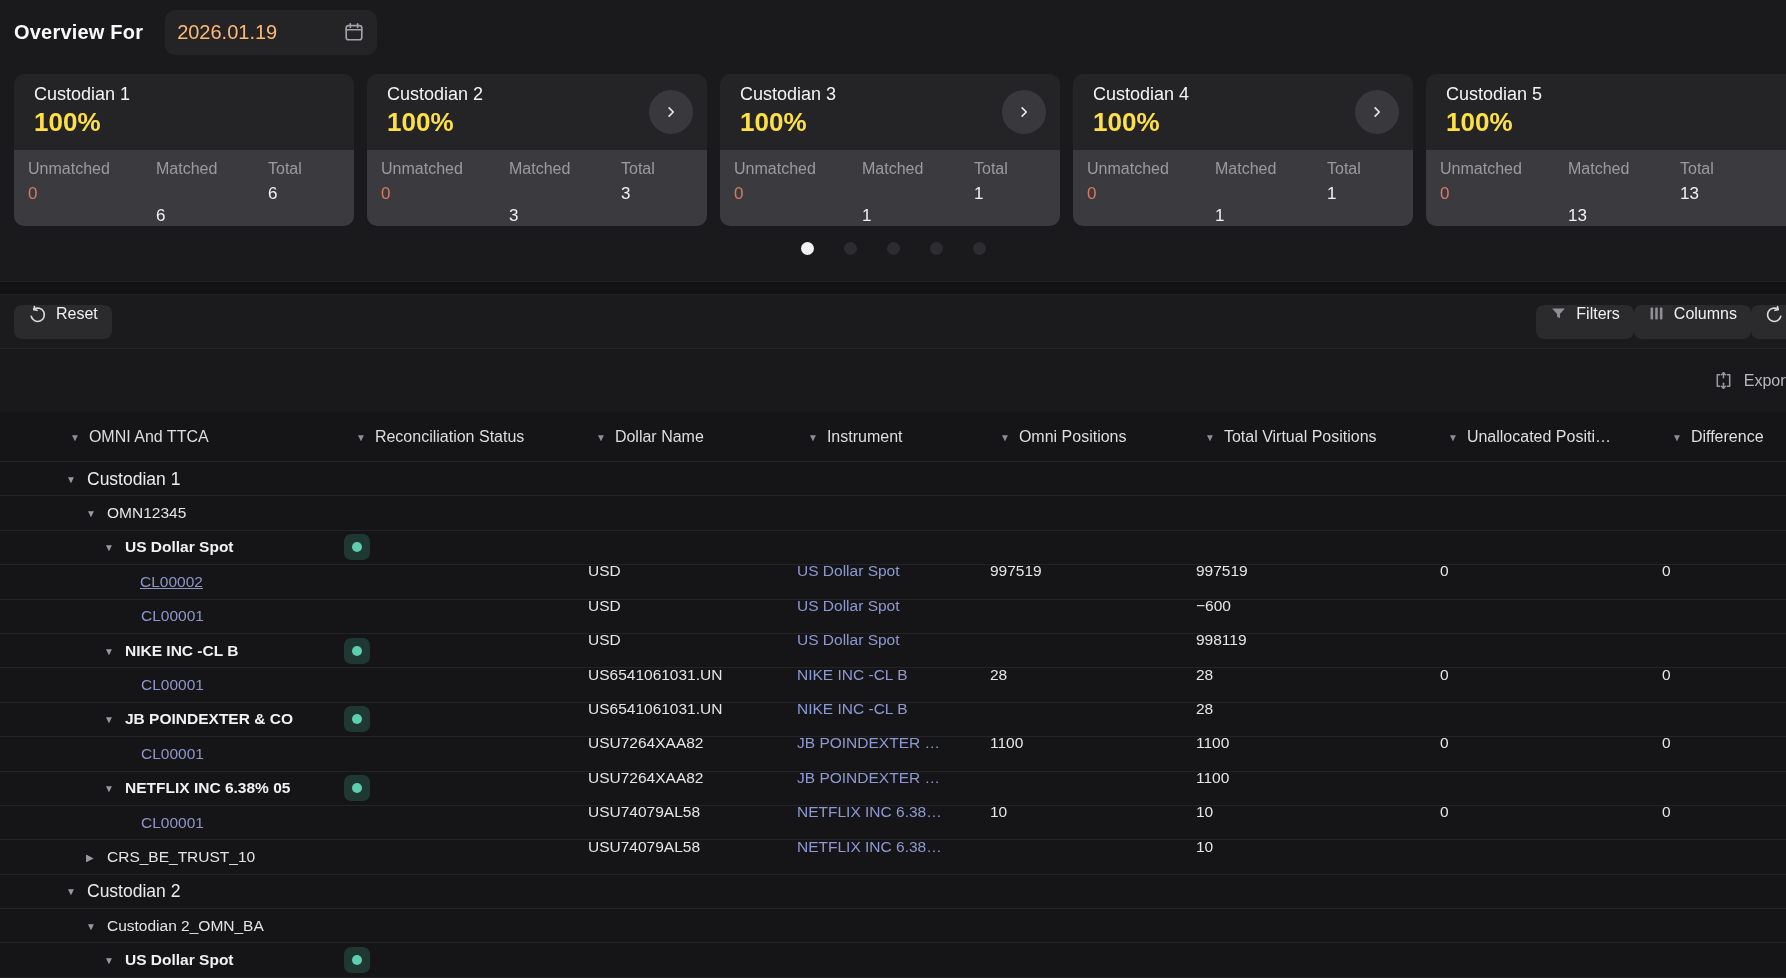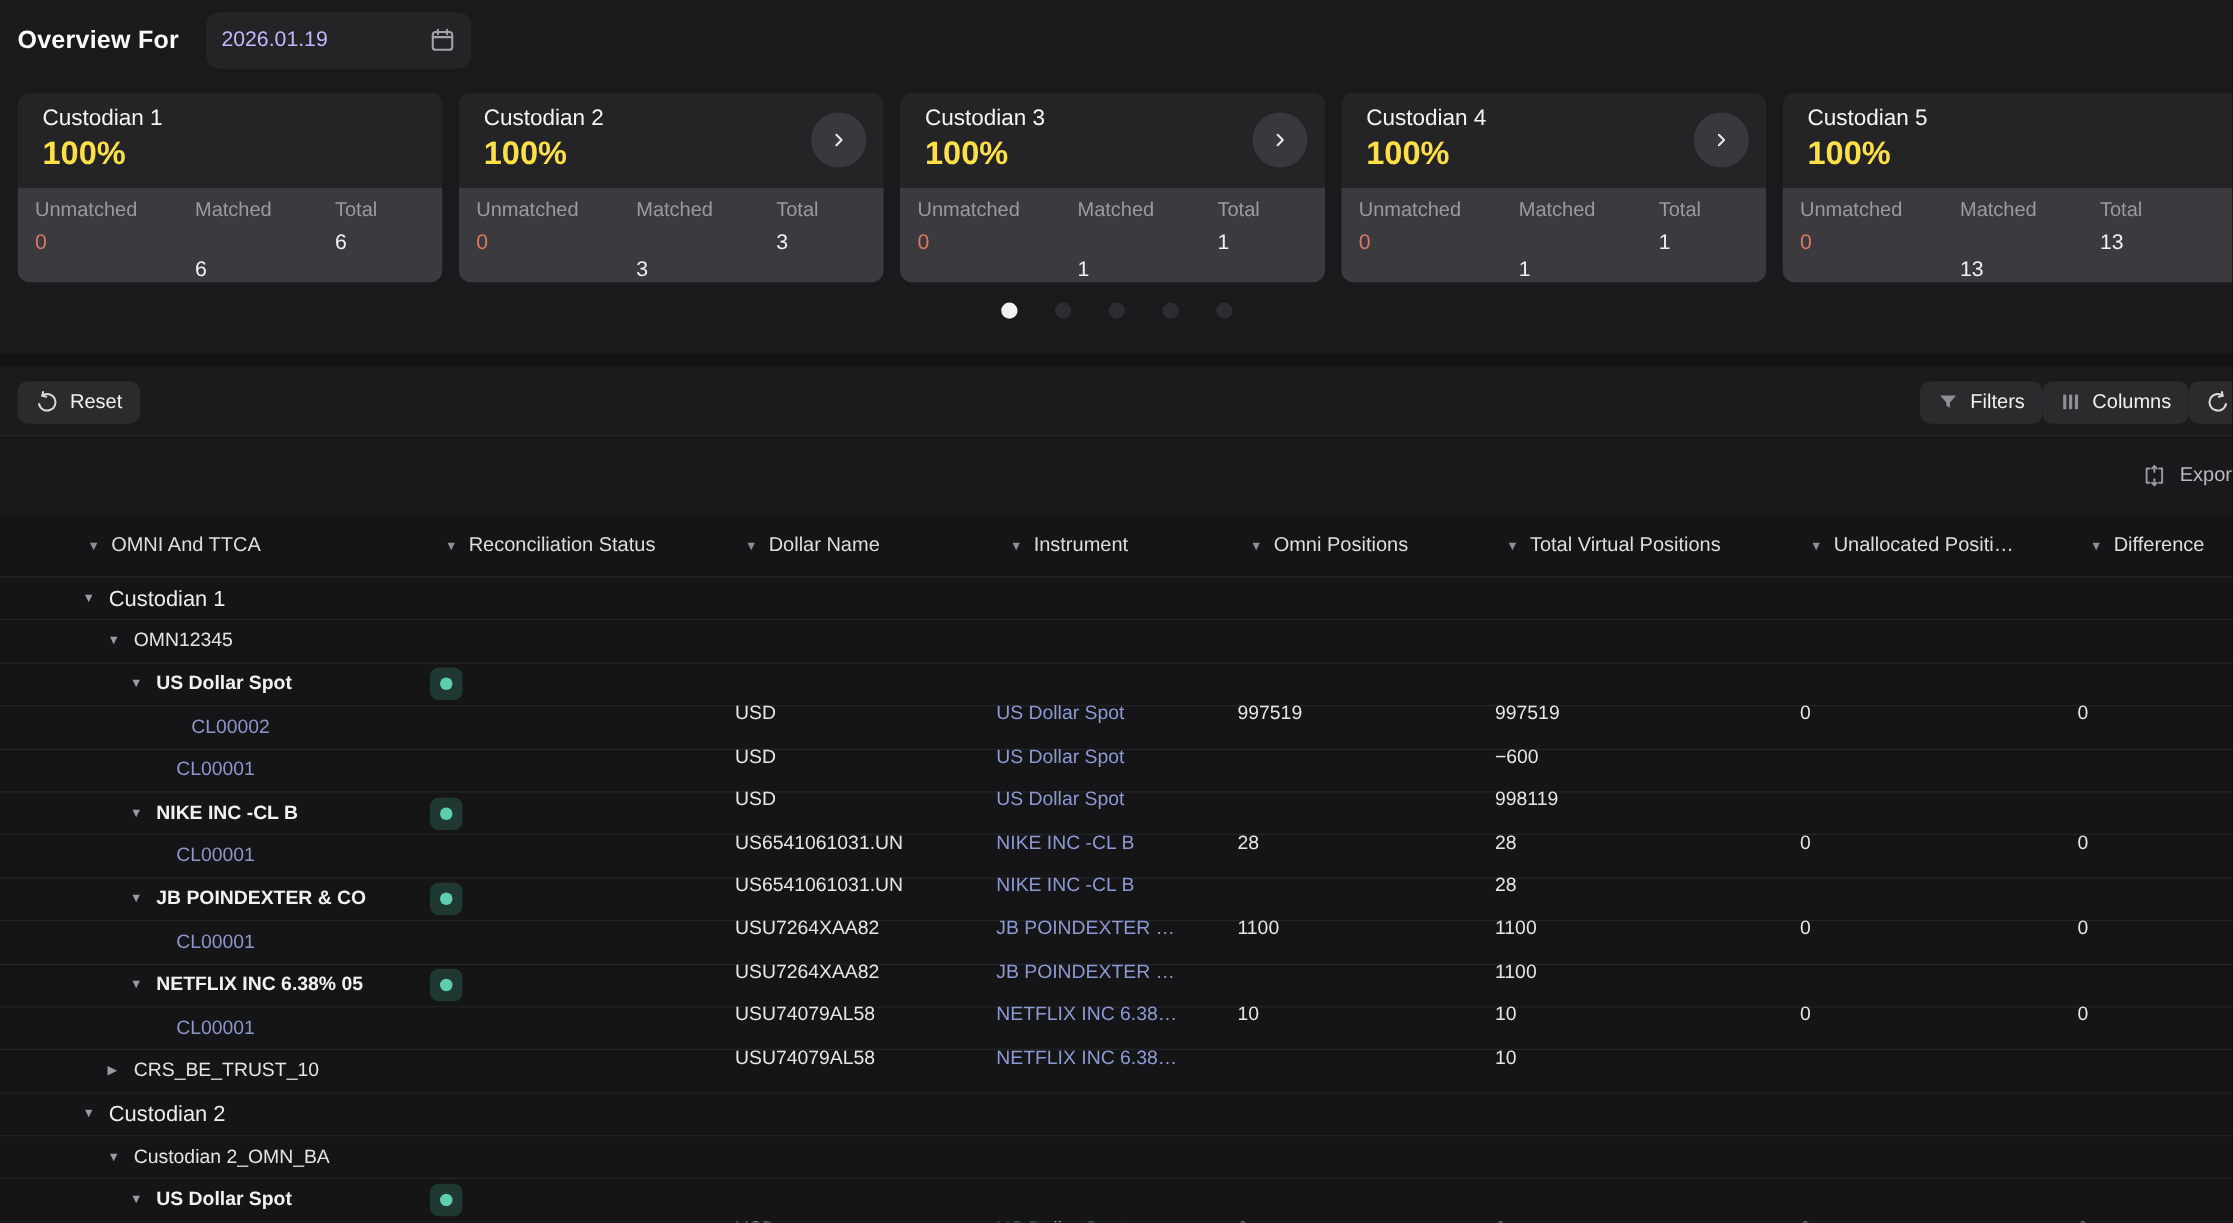--- a/index.html
+++ b/index.html
@@ -9,21 +9,21 @@
            background:#151517; color:#e8e8ea; }
 
   
   .upper { height:281px; background:#1a1a1c; position:relative; }
 
   .topbar { height:64px; display:flex; align-items:center; padding:0 14px; position:relative; }
   .page-title { font-size:20px; font-weight:700; color:#fafafa; letter-spacing:.2px; }
   .date-input { margin-left:22px; width:212px; height:45px; background:#242427;
                 border:none; border-radius:10px; display:flex; align-items:center;
                 padding:0 12px; cursor:pointer; }
-  .date-input .val { font-size:17px; color:#c4b5fd; flex:1; }
+  .date-input .val { font-size:20px; color:#fdba74; flex:1; }
   .cal-ic { width:22px; height:22px; color:#a2a2a8; }
   .pager { position:absolute; right:0; top:0; height:64px; display:flex; align-items:center; gap:16px; }
   .circ-btn { width:37px; height:37px; border-radius:50%; background:#333336; border:none;
               color:#efeff1; display:flex; align-items:center; justify-content:center;
               font-size:12px; cursor:pointer; }
   .pager .frac { font-size:18px; color:#f0f0f2; }
   .pager .next { margin-right:-16px; }
 
   
   .cards { position:absolute; left:14px; top:74px; display:flex; gap:13px; }
@@ -45,21 +45,21 @@
 
   .dots { position:absolute; left:0; right:0; top:242px; display:flex; gap:30px;
           justify-content:center; }
   .dot-i { width:13px; height:13px; border-radius:50%; background:#2d2d31; border:none; cursor:pointer; }
   .dot-i.active { background:#f2f2f4; }
 
   
   .gapstrip { height:14px; background:#131315; border-top:1px solid #212123; border-bottom:1px solid #212123; }
   .toolbar { height:53px; background:#1b1b1e; display:flex; align-items:center; padding:0 14px; }
   .btn { height:34px; background:#2b2b2e; border:none; border-radius:8px; color:#f0f0f2;
-         font-size:16px; display:flex; align-items:center; gap:9px; padding:0 14px;
+         font-size:16px; display:flex; gap:9px; padding:0 14px;
          cursor:pointer; font-family:inherit; }
   .btn .ic { color:#8f8f96; display:flex; }
   .toolbar .spacer { flex:1; }
   .toolbar .right { display:flex; align-items:center; }
   .refresh-partial { margin-right:-26px; }
   .exportbar { height:64px; background:#19191b; border-top:1px solid #242427;
                display:flex; align-items:center; justify-content:flex-end; }
   .export-btn { background:none; border:none; color:#b9b9bf; font-size:16px; display:flex;
                 align-items:center; gap:10px; cursor:pointer; margin-right:-8px; padding:0 4px;
                 font-family:inherit; }
@@ -369,21 +369,21 @@
           </span>
     <span class="cell c-system">USD</span>
     <span class="cell c-instr">US Dollar Spot</span>
     <span class="cell c-omni">997519</span>
     <span class="cell c-tvp">997519</span>
     <span class="cell c-unalloc">0</span>
     <span class="cell c-diff">0</span>
   </div>
         <div class="trow leaf">
 
-    <span class="tname" style="left: 153px;">CL00002</span>
+    <span class="tname" style="left: 140px; text-decoration: underline;">CL00002</span>
 
     <span class="cell c-system">USD</span>
     <span class="cell c-instr">US Dollar Spot</span>
 
     <span class="cell c-tvp">−600</span>
 
   </div>
         <div class="trow leaf">
 
     <span class="tname" style="left: 141px;">CL00001</span>

